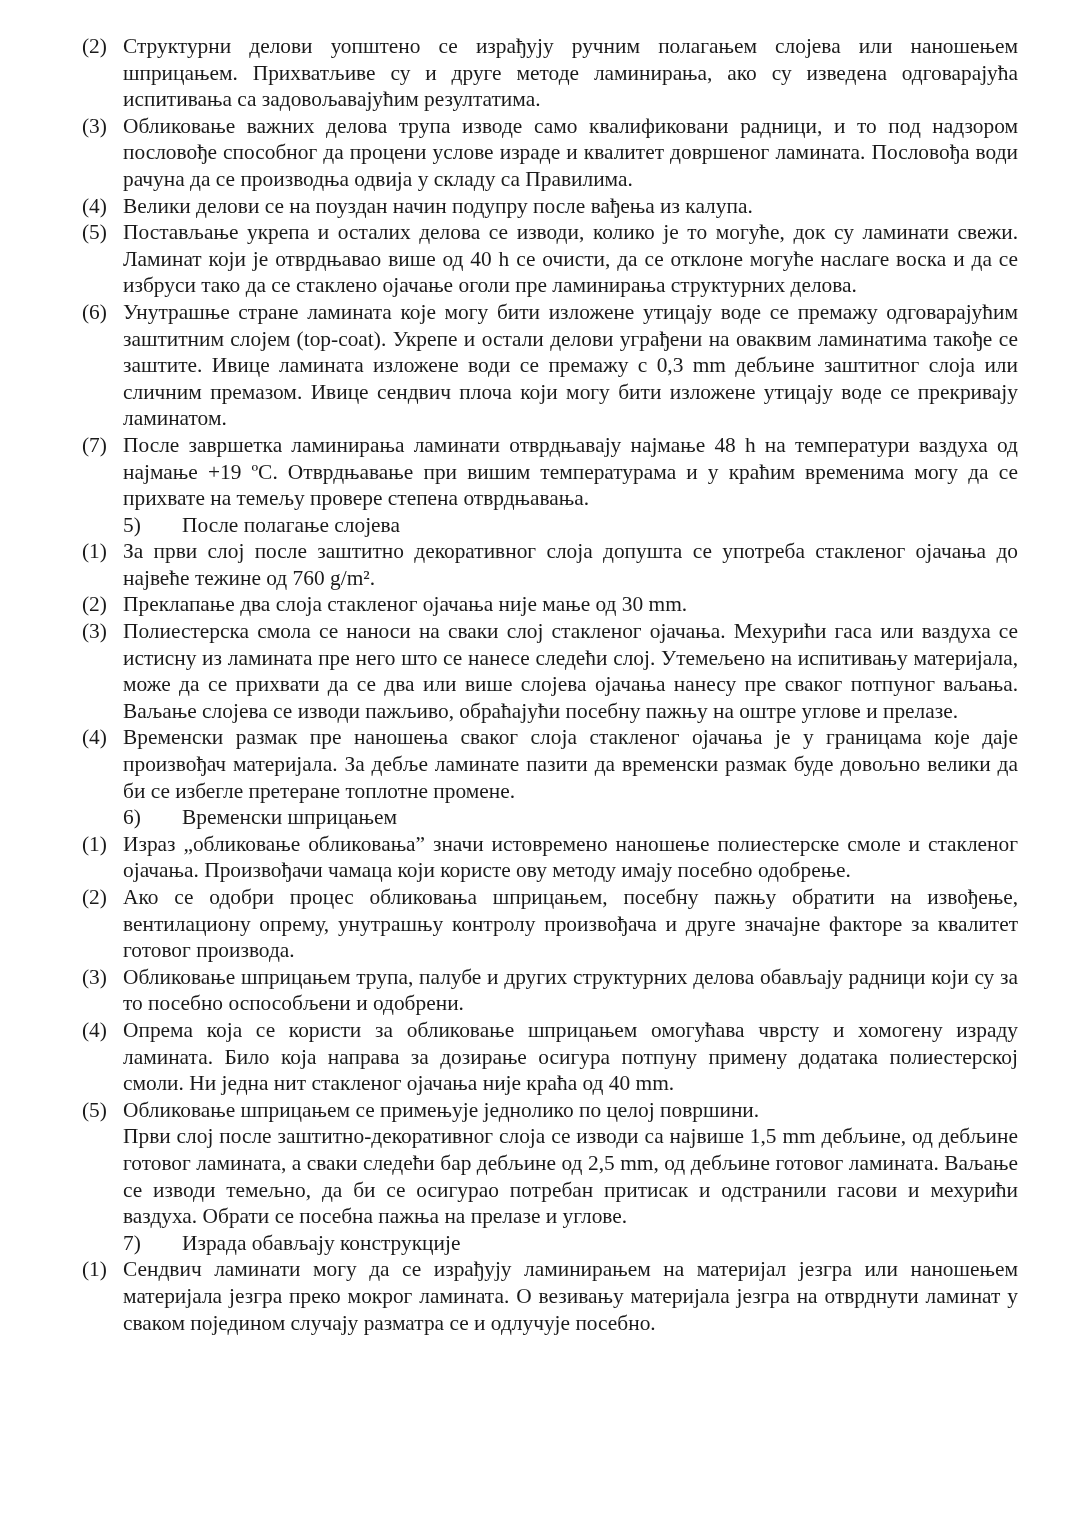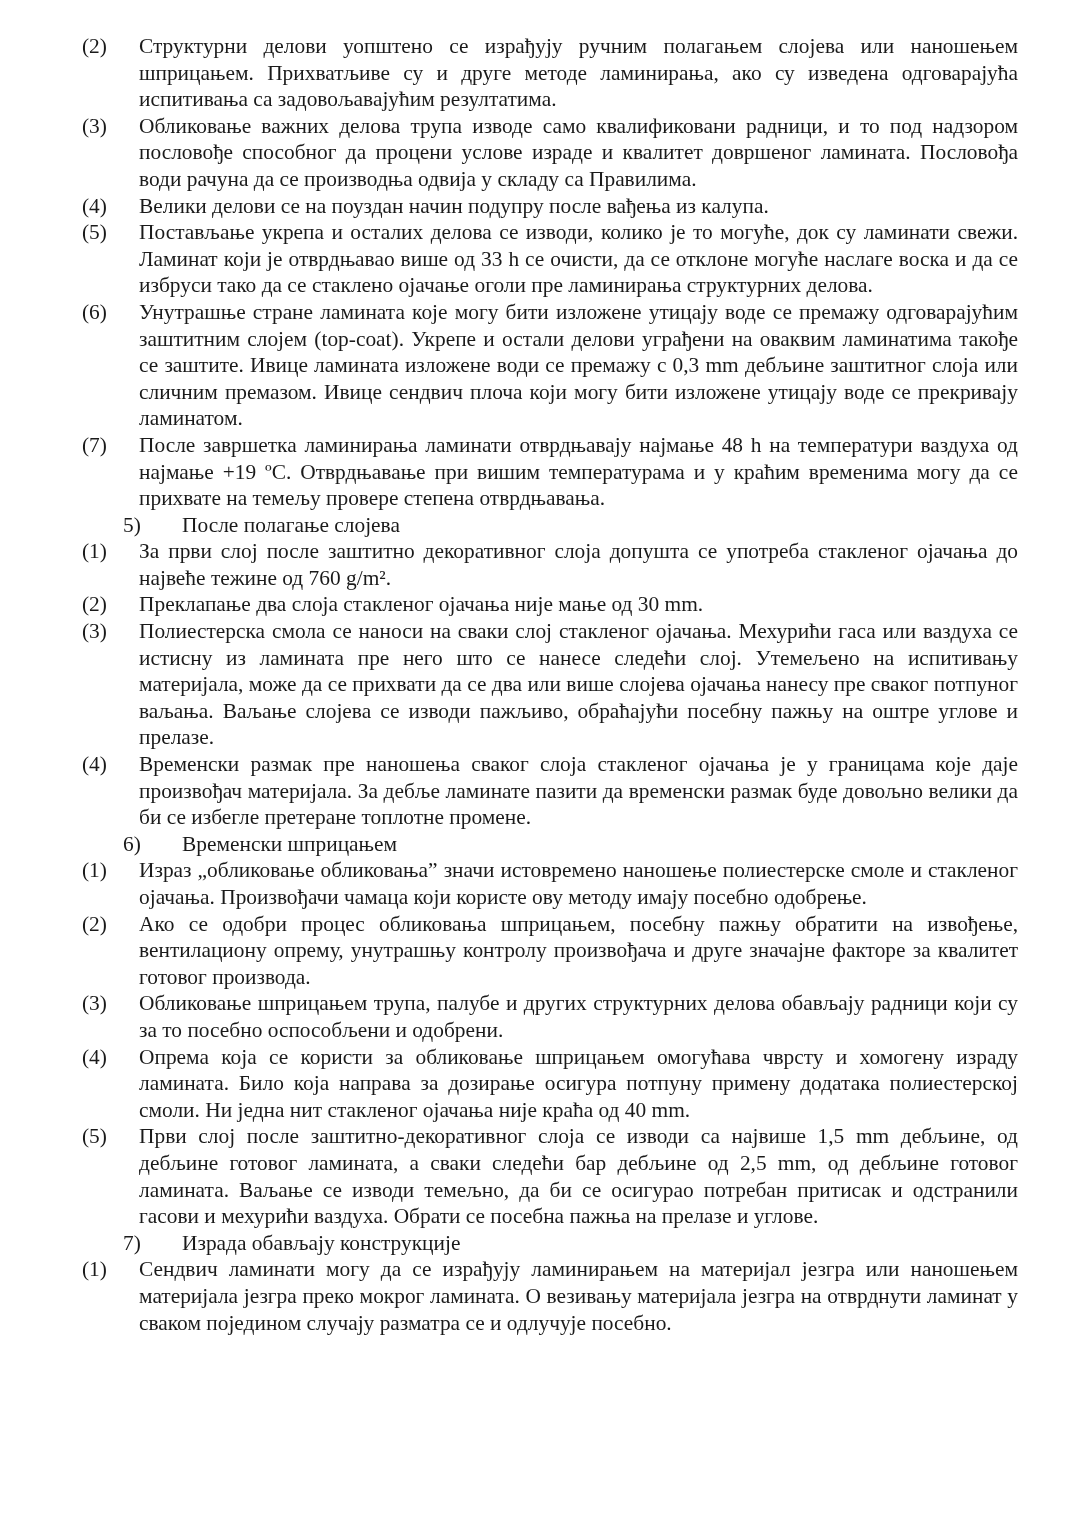--- a/index.html
+++ b/index.html
@@ -21,21 +21,21 @@
   .num {
     flex: 0 0 41px; white-space: nowrap;
   }
   .txt {
     flex: 1 1 auto; text-align: justify;
   }
   .heading {
     display: flex; padding-left: 41px;
   }
   .heading .hnum { flex: 0 0 59px; }
-  .para { display: block; margin-left: 16px; }
+  .para { display: block; }
 </style>
 </head>
 <body>
 
 <div class="page">
   <div class="content" id="content">
       <div class="item">
         <span class="num">(2)</span>
         <div class="txt">
           <span class="para">Структурни делови уопштено се израђују ручним полагањем слојева или наношењем шприцањем. Прихватљиве су и друге методе ламинирања, ако су изведена одговарајућа испитивања са задовољавајућим резултатима.</span>
@@ -49,21 +49,21 @@
       </div>
       <div class="item">
         <span class="num">(4)</span>
         <div class="txt">
           <span class="para">Велики делови се на поуздан начин подупру после вађења из калупа.</span>
         </div>
       </div>
       <div class="item">
         <span class="num">(5)</span>
         <div class="txt">
-          <span class="para">Постављање укрепа и осталих делова се изводи, колико је то могуће, док су ламинати свежи. Ламинат који је отврдњавао више од 33 h се очисти, да се отклоне могуће наслаге воска и да се избруси тако да се стаклено ојачање оголи пре ламинирања структурних делова.</span>
+          <span class="para">Постављање укрепа и осталих делова се изводи, колико је то могуће, док су ламинати свежи. Ламинат који је отврдњавао више од 40 h се очисти, да се отклоне могуће наслаге воска и да се избруси тако да се стаклено ојачање оголи пре ламинирања структурних делова.</span>
         </div>
       </div>
       <div class="item">
         <span class="num">(6)</span>
         <div class="txt">
           <span class="para">Унутрашње стране ламината које могу бити изложене утицају воде се премажу одговарајућим заштитним слојем (top-coat). Укрепе и остали делови уграђени на оваквим ламинатима такође се заштите. Ивице ламината изложене води се премажу с 0,3 mm дебљине заштитног слоја или сличним премазом. Ивице сендвич плоча који могу бити изложене утицају воде се прекривају ламинатом.</span>
         </div>
       </div>
       <div class="item">
         <span class="num">(7)</span>
@@ -123,20 +123,21 @@
       </div>
       <div class="item">
         <span class="num">(4)</span>
         <div class="txt">
           <span class="para">Опрема која се користи за обликовање шприцањем омогућава чврсту и хомогену израду ламината. Било која направа за дозирање осигура потпуну примену додатака полиестерској смоли. Ни једна нит стакленог ојачања није краћа од 40 mm.</span>
         </div>
       </div>
       <div class="item">
         <span class="num">(5)</span>
         <div class="txt">
+          <span class="para">Обликовање шприцањем се примењује једнолико по целој површини.</span>
           <span class="para">Први слој после заштитно-декоративног слоја се изводи са највише 1,5 mm дебљине, од дебљине готовог ламината, а сваки следећи бар дебљине од 2,5 mm, од дебљине готовог ламината. Ваљање се изводи темељно, да би се осигурао потребан притисак и одстранили гасови и мехурићи ваздуха. Обрати се посебна пажња на прелазе и углове.</span>
         </div>
       </div>
       <div class="heading">
         <span class="hnum">7)</span>
         <span>Израда обављају конструкције</span>
       </div>
       <div class="item">
         <span class="num">(1)</span>
         <div class="txt">

